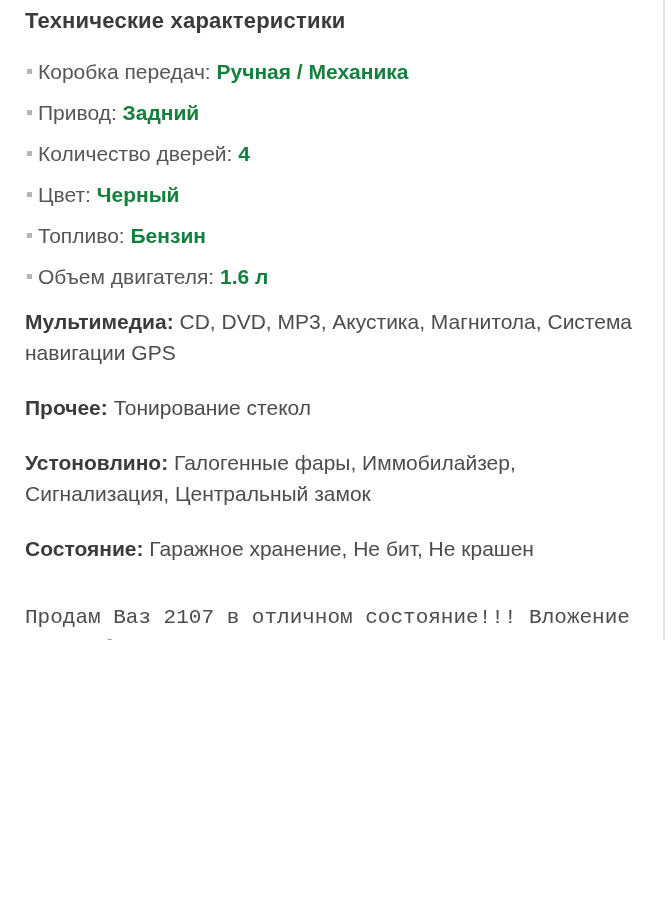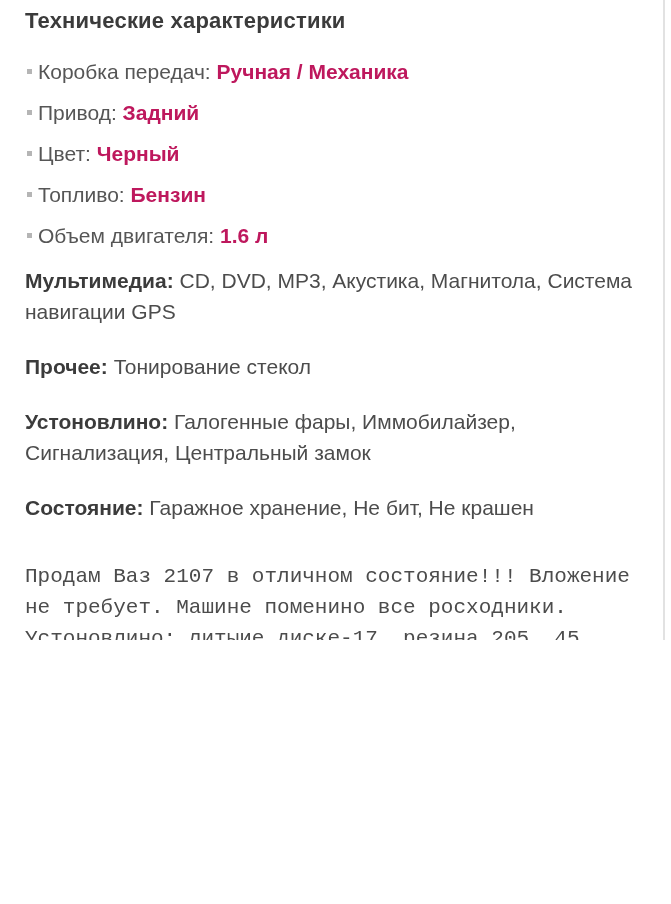--- a/index.html
+++ b/index.html
@@ -45,21 +45,21 @@
   ul.specs li .bullet {
     position: absolute;
     left: 2px;
     top: 9px;
     width: 5px;
     height: 5px;
     background: #b5b5b5;
   }
   .spec-value {
     font-weight: bold;
-    color: #be185d;
+    color: #15803d;
     margin-top: 43px;
   }
   p.section {
     font-size: 21px;
     line-height: 31px;
     color: #4c4c4c;
     margin: 12px 0 24px 0;
   }
   p.section .section-label {
     font-weight: bold;
@@ -83,20 +83,25 @@
   <ul class="specs">
     <li>
       <span class="bullet"></span>
       <span class="spec-label">Коробка передач:</span>
       <span class="spec-value">Ручная / Механика</span>
     </li>
     <li>
       <span class="bullet"></span>
       <span class="spec-label">Привод:</span>
       <span class="spec-value">Задний</span>
+    </li>
+    <li>
+      <span class="bullet"></span>
+      <span class="spec-label">Количество дверей:</span>
+      <span class="spec-value">4</span>
     </li>
     <li>
       <span class="bullet"></span>
       <span class="spec-label">Цвет:</span>
       <span class="spec-value">Черный</span>
     </li>
     <li>
       <span class="bullet"></span>
       <span class="spec-label">Топливо:</span>
       <span class="spec-value">Бензин</span>

